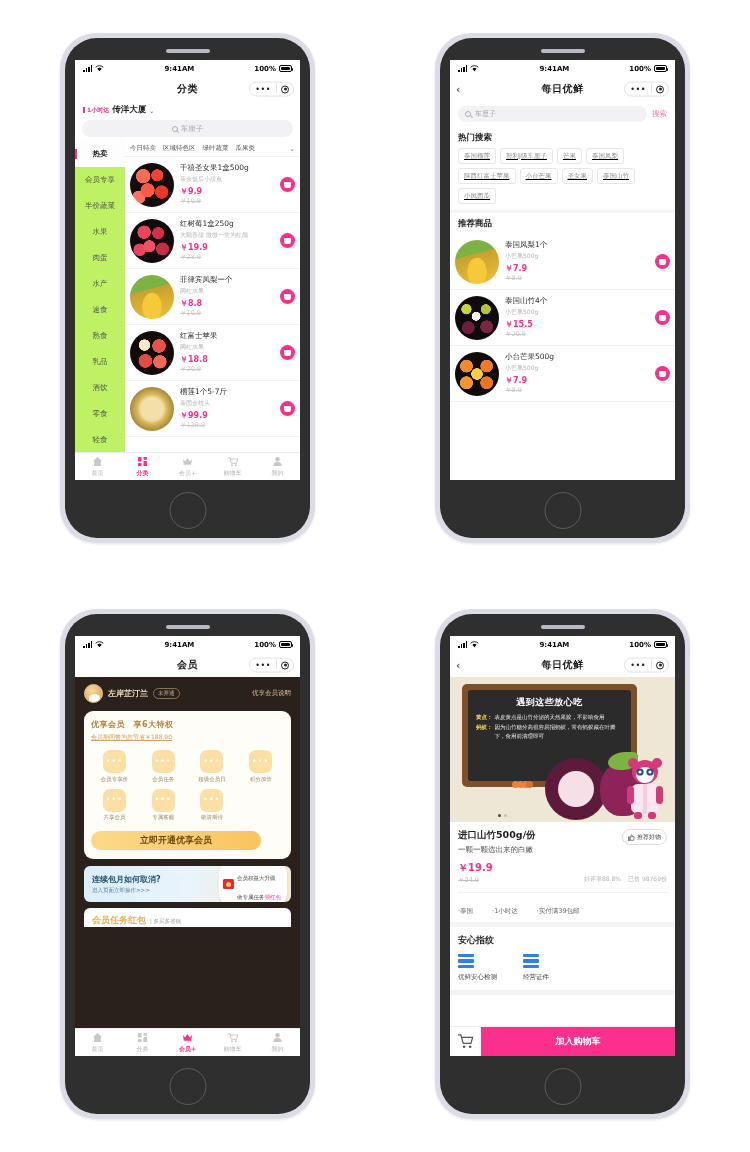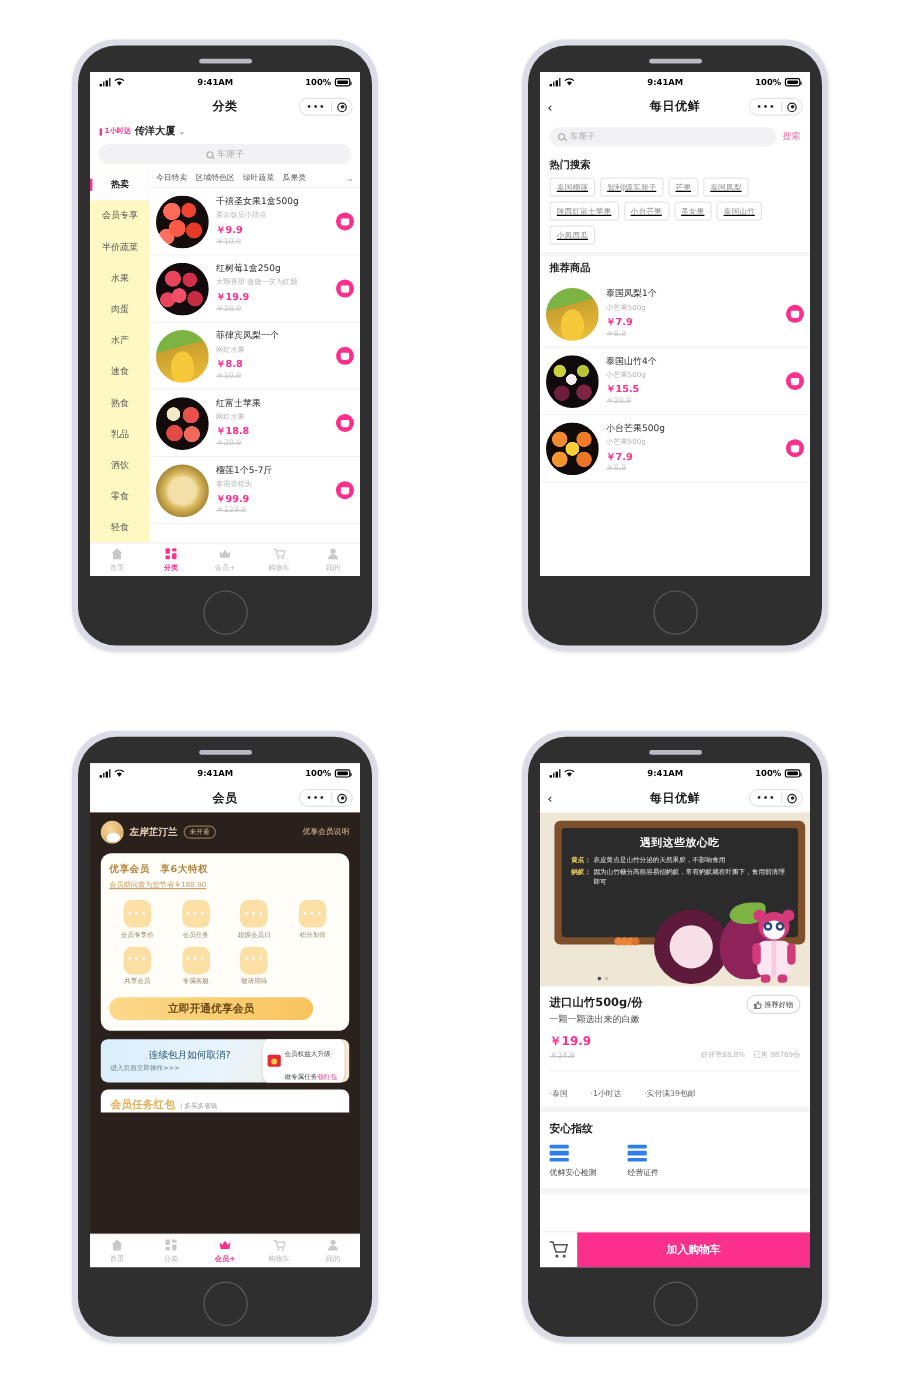--- a/index.html
+++ b/index.html
@@ -110,21 +110,21 @@
   .loc-name { font-size: 8.5px; color:#222; font-weight:bold; }
   .chev { font-size: 6px; color: #555; }
   .p1-search {
     margin: 2px 7px 4px; height: 17px; background: #f2f2f4; border-radius: 9px;
     display:flex; align-items:center; justify-content:center; gap:3px;
     font-size: 7.5px; color: #a8a8ad;
   }
   .mag { width: 6px; height: 6px; border: 1.1px solid #b0b0b5; border-radius: 50%; position: relative; display:inline-block;}
   .mag::after { content:''; position:absolute; right:-2.5px; bottom:-1.5px; width:3px; height:1.1px; background:#b0b0b5; transform: rotate(45deg);}
   .p1-main { flex:1; display: flex; overflow: hidden; }
-  .p1-side { width: 50px; background: #fef9c3; flex-shrink:0; overflow:hidden; }
+  .p1-side { width: 50px; background: #bef264; flex-shrink:0; overflow:hidden; }
   .p1-side-item {
     height: 26px; display:flex; align-items:center; justify-content:center;
     font-size: 7.5px; color: #555; position: relative;
   }
   .p1-side-item.active { background: #fdfdfd; color: #222; font-weight: bold; }
   .p1-side-item.active::before {
     content:''; position:absolute; left:0; top:8px; bottom:8px; width:2px; background:#fb2f8c;
   }
   .p1-right { flex:1; display:flex; flex-direction:column; overflow:hidden; background:#fff;}
   .p1-tabs {
@@ -208,21 +208,21 @@
     background: linear-gradient(90deg, #fcd98a, #f9c45e);
     display:flex; align-items:center; justify-content:center;
     font-size: 9px; font-weight:bold; color:#6b4a16;
   }
   .p3-banner {
     margin: 7px 9px 0; height: 36px; border-radius: 6px;
     background: linear-gradient(110deg, #d9eefb 0%, #e9f4fc 50%, #f6e6cf 100%);
     display:flex; align-items:center; padding: 0 8px; position:relative; overflow:hidden;
   }
   .p3-banner-l { display:flex; flex-direction:column; gap:2px; }
-  .p3-b-t1 { font-size: 8px; font-weight:normal; color:#25546e;margin-left:32px; }
+  .p3-b-t1 { font-size: 8px; font-weight:bold; color:#25546e; }
   .p3-b-t2 { font-size: 5.5px; color:#5d7e90; }
   .p3-banner-r {
     position:absolute; right: 4px; top: 50%; transform: translateY(-50%);
     background:#fff; border-radius: 12px; padding: 3px 6px 3px 4px;
     display:flex; align-items:center; gap:3px;
     box-shadow: 0 1px 2px rgba(0,0,0,.08);
   }
   .envelope { width:11px; height:10px; background:#e8292f; border-radius:1.5px; position:relative; flex-shrink:0;}
   .envelope::after{content:'';position:absolute;left:3px;top:3px;width:5px;height:5px;background:#f6c752;border-radius:50%;}
   .p3-b-r1 { font-size:5.5px; color:#4a4a4a; line-height:1.35; }
@@ -230,21 +230,21 @@
   .p3-redrow {
     margin: 6px 9px 0; background:#fff; border-radius:6px 6px 0 0; padding: 6px 8px 0;
     display:flex; align-items:baseline; gap:4px;
   }
   .p3-red-t { font-size: 9px; font-weight:bold; color:#e4b15a; }
   .p3-red-s { font-size: 5.5px; color:#9a9a9a; }
 
   
   .p4-hero { height: 145px; background:#efe7d6; position:relative; flex-shrink:0; overflow:hidden;}
   .chalkboard {
-    position:absolute; left: 12px; top: 7px; width: 209px; height: 103px;
+    position:absolute; left: 12px; top: 7px; width: 175px; height: 103px;
     background:#7d4f2a; border-radius: 5px; padding: 6px;
   }
   .chalkboard-in {
     width:100%; height:100%; background:#2b2b2b; border-radius:3px;
     padding: 6px 8px; color:#fff;
   }
   .cb-title { text-align:center; font-size: 9px; font-weight:bold; letter-spacing:.5px; margin-bottom:4px;}
   .cb-line { font-size: 5.5px; line-height: 1.5; display:flex; gap:2px; margin-bottom:2px;}
   .cb-key { color:#f3d35c; font-weight:bold; white-space:nowrap; }
   .cb-val { color:#e9e9e9; }

